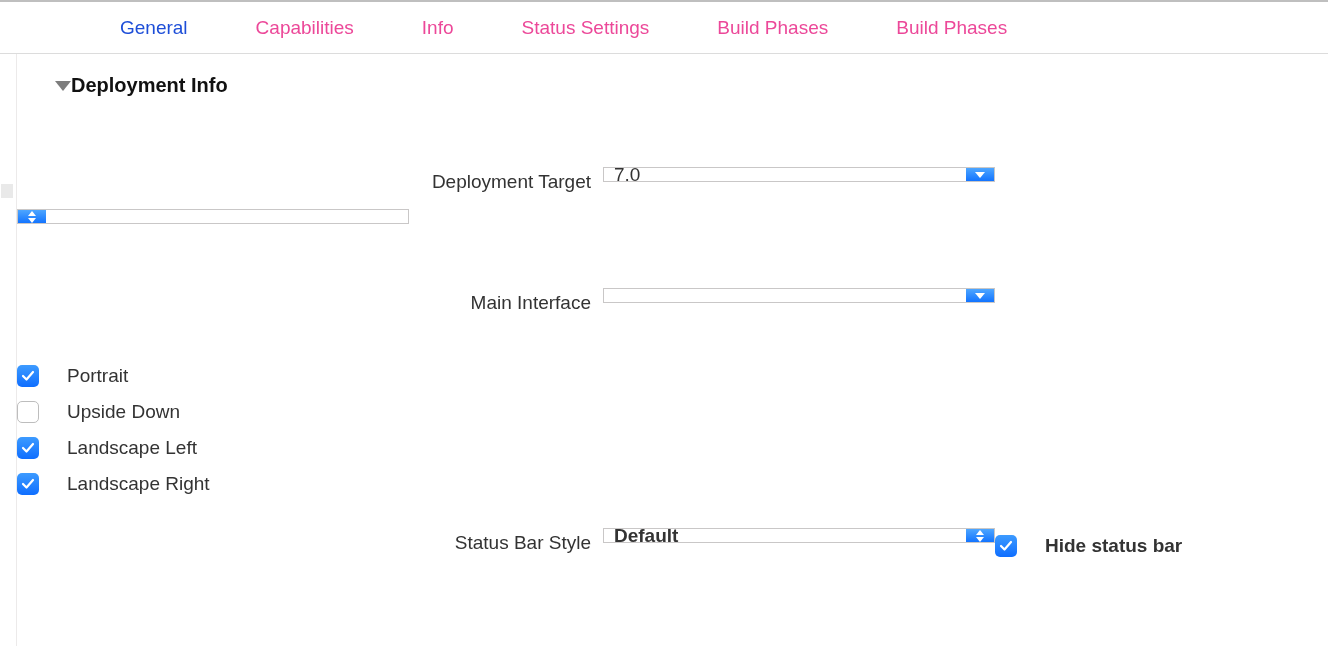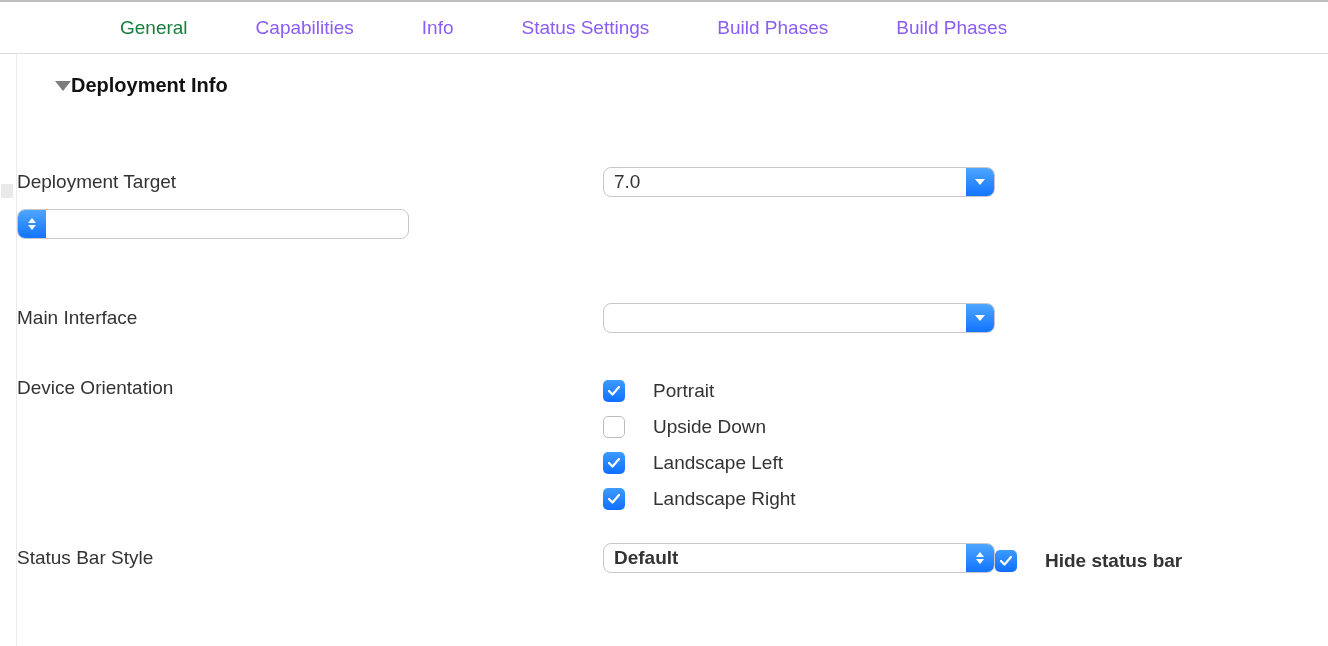--- a/index.html
+++ b/index.html
@@ -16,25 +16,25 @@
     display: flex;
     align-items: center;
     height: 54px;
     border-top: 2px solid #bfbfbf;
     border-bottom: 1px solid #dcdcdc;
     padding: 0 0 0 120px;
     gap: 68px;
   }
   .tab {
     font-size: 19px;
-    color: #8b5cf6;
+    color: #ec4899;
     cursor: pointer;
     white-space: nowrap;
   }
-  .tab.active { color: #15803d; }
+  .tab.active { color: #1d4ed8; }
   .pane {
     position: relative;
     padding: 20px 0 0 0;
     border-left: 1px solid #eceaea;
     margin-left: 16px;
     height: 592px;
   }
   .section-header {
     display: flex;
     align-items: center;
@@ -55,35 +55,35 @@
   .form {
     padding-left: 0;
   }
   .row {
     display: flex;
     align-items: flex-start;
     margin-bottom: 12px;
   }
   .row .label {
     width: 586px;
-    text-align: left;
+    text-align: right;
     padding-right: 12px;
     font-size: 19px;
     color: #333;
     line-height: 30px;
     white-space: nowrap;
   }
   .combo, .select {
     display: flex;
     align-items: center;
     width: 392px;
-    height: 30px;
+    height: 15px;
     background: #fff;
     border: 1px solid #c9c7c7;
-    border-radius: 8px;
+    border-radius: 0;
     overflow: hidden;
   }
   .combo .text, .select .text {
     flex: 1;
     padding: 0 10px;
     font-size: 19px;
     color: #333;
     line-height: 28px;
   }
   .combo .btn, .select .btn {
@@ -205,21 +205,20 @@
         <div class="text"></div>
         <div class="btn">
           <div class="chev-down"></div>
         </div>
       </div>
     </div>
 
     <div style="height:28px"></div>
 
     <div class="row">
-      <div class="label">Device Orientation</div>
       <div class="checks-col">
         <div class="check-row">
           <div class="checkbox checked">
             <svg width="14" height="14" viewBox="0 0 14 14">
                 <polyline points="2,7 5.5,10.5 12,3" stroke="#fff" stroke-width="2.2" fill="none" stroke-linecap="round" stroke-linejoin="round"></polyline>
               </svg>
           </div>
           <div class="check-label">Portrait</div>
         </div>
         <div class="check-row">

